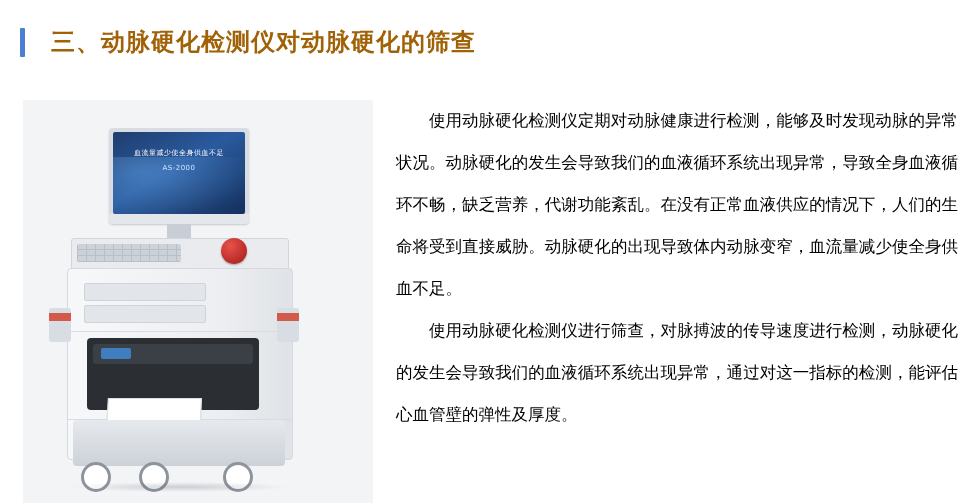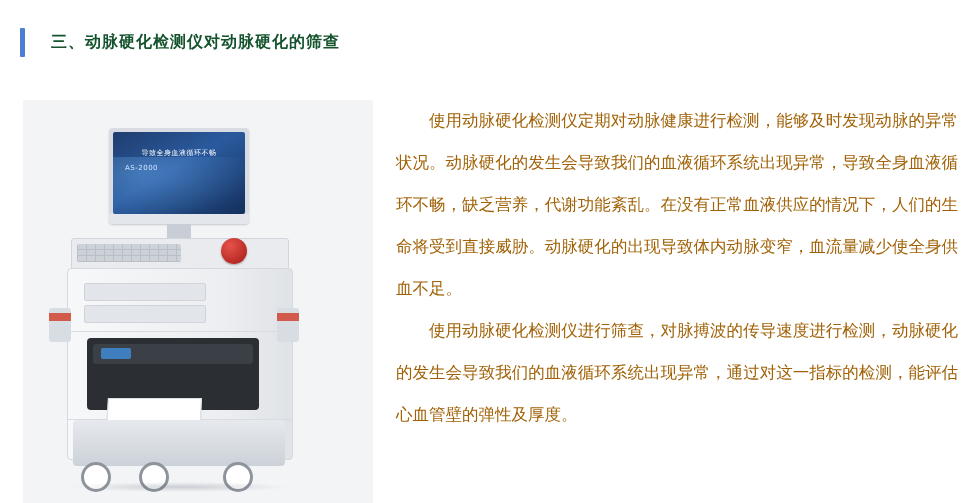--- a/index.html
+++ b/index.html
@@ -33,23 +33,23 @@
   .heading-bar {
     width: 5px;
     height: 29px;
     background: #4a7fd4;
     margin-left: 20px;
     border-radius: 1px;
     flex: none;
   }
   .heading-text {
     margin-left: 26px;
-    font-size: 16px;
+    font-size: 24px;
     font-weight: bold;
-    color: #14532d;
+    color: #a16207;
     letter-spacing: 1px;
     line-height: 1;
     white-space: nowrap;
   }
 
   
   .content {
     position: absolute;
     left: 0;
     top: 82px;
@@ -114,24 +114,24 @@
     color: #ffffff;
     font-size: 7px;
     letter-spacing: .5px;
     line-height: 1.5;
   }
   .screen-sub {
     position: absolute;
     left: 0;
     right: 0;
     top: 32px;
+    text-align: center;
     color: #cfe4ff;
     font-size: 7px;
     letter-spacing: .5px;
-    margin-left: 12px;
   }
   .monitor-chin {
     position: absolute;
     left: 0;
     bottom: 0;
     width: 100%;
     height: 10px;
     background: #e3e6ea;
     border-radius: 0 0 4px 4px;
   }
@@ -299,21 +299,21 @@
   }
 
   
   .text-col {
     position: absolute;
     left: 396px;
     top: 18px;
     width: 562px;
   }
   .para {
-    color: #a16207;
+    color: #000000;
     font-size: 16.5px;
     line-height: 42px;
     text-align: justify;
     text-justify: inter-ideograph;
     text-indent: 2em;
     margin: 0;
   }
 </style>
 </head>
 <body>
@@ -326,21 +326,21 @@
   </div>
 
   <div class="content">
 
     <div class="figure-panel">
       <div class="machine">
 
         <div class="monitor-frame">
           <div class="monitor-screen">
             <div class="screen-glow"></div>
-            <div class="screen-title">导致全身血液循环不畅</div>
+            <div class="screen-title">血流量减少使全身供血不足</div>
             <div class="screen-sub">AS-2000</div>
           </div>
           <div class="monitor-chin"></div>
         </div>
         <div class="monitor-neck"></div>
 
         <div class="shelf-top"></div>
         <div class="keyboard"></div>
         <div class="estop"></div>
 

